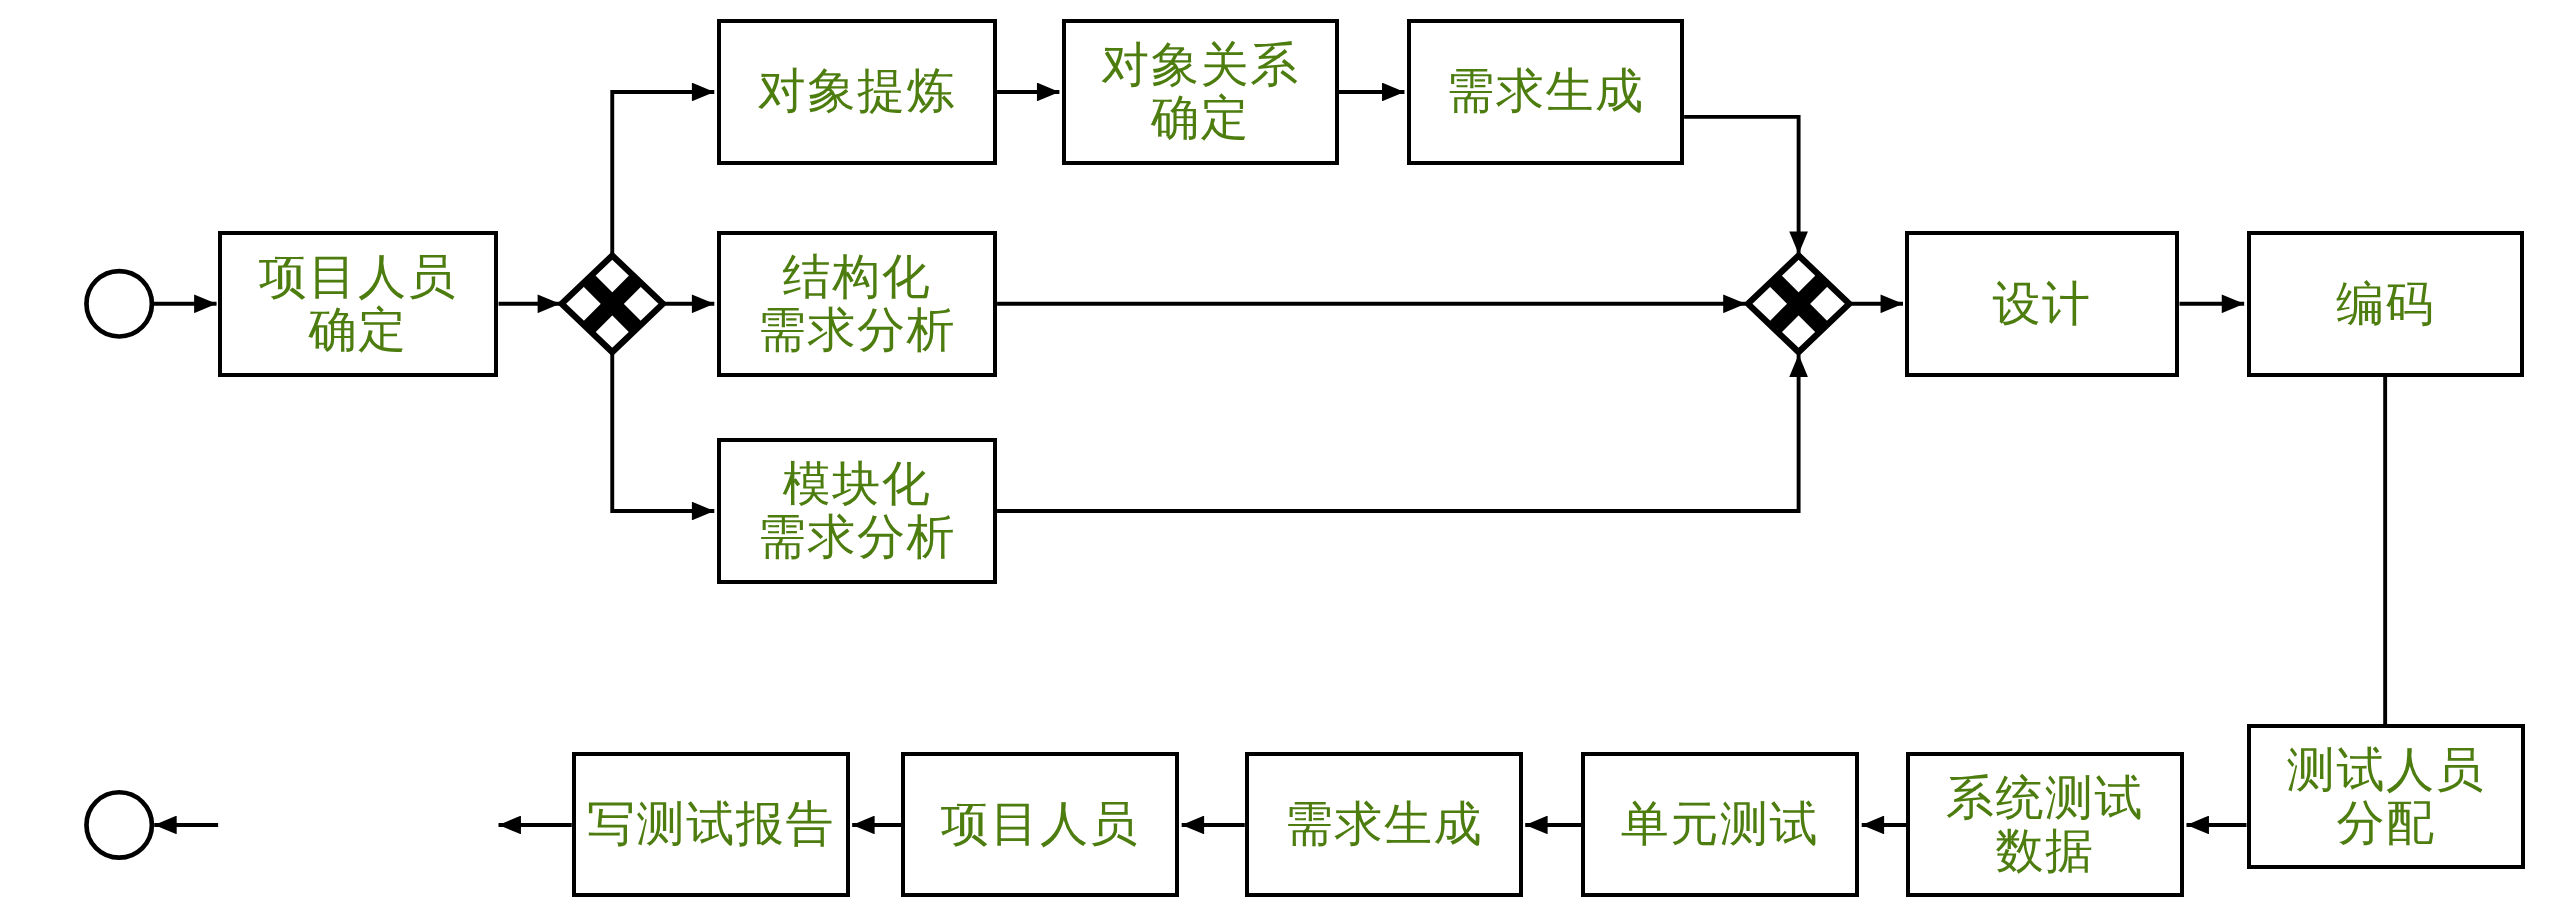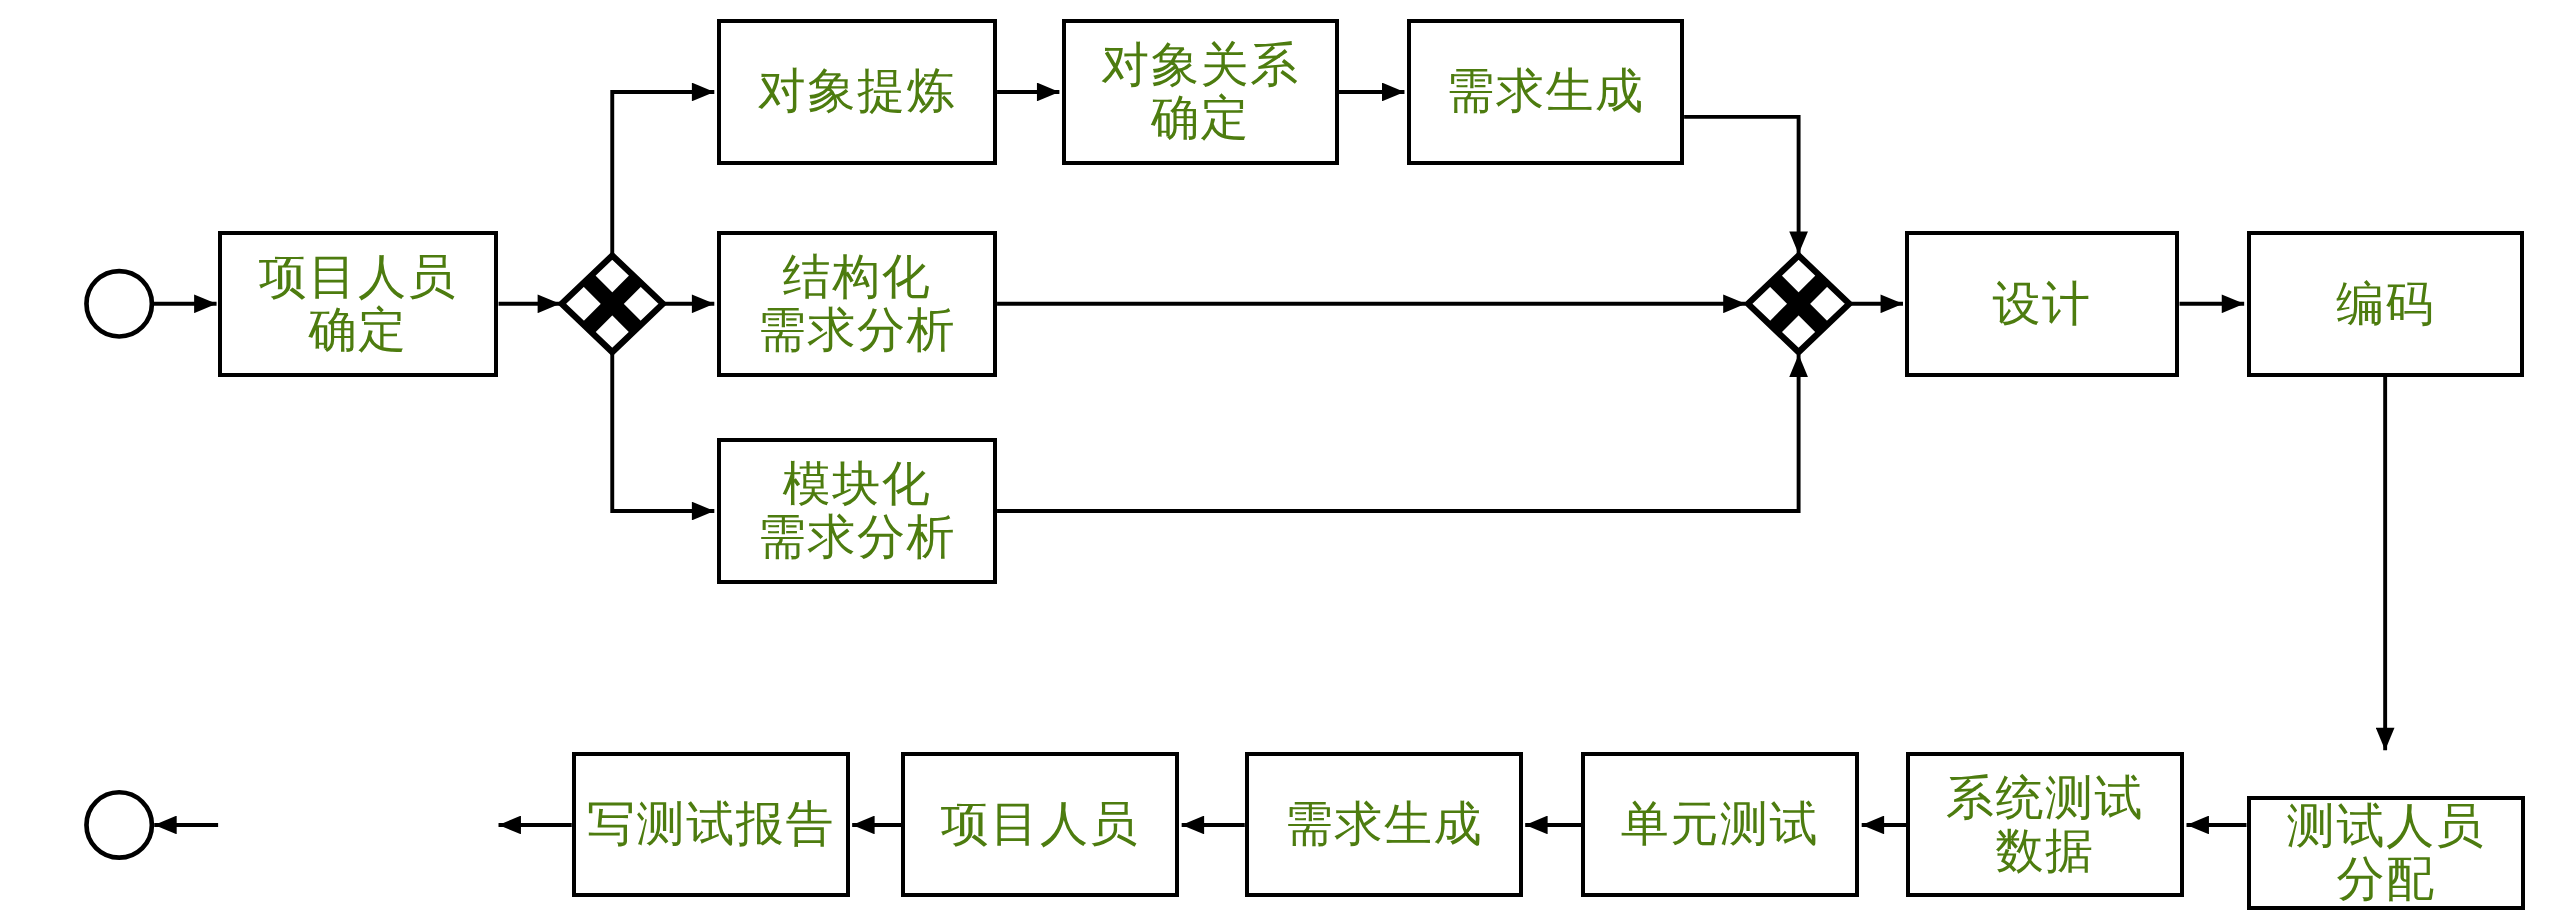--- a/index.html
+++ b/index.html
@@ -46,21 +46,21 @@
   .n-modular-analysis    { left: 717px;  top: 438px; width: 280px; height: 146px; }
   .n-design              { left: 1905px; top: 231px; width: 274px; height: 146px; }
   .n-coding              { left: 2247px; top: 231px; width: 277px; height: 146px; }
   
   .n-feedback            { left: 218px;  top: 752px; width: 278px; height: 145px; }
   .n-write-report        { left: 572px;  top: 752px; width: 278px; height: 145px; }
   .n-system-test         { left: 901px; top: 752px; width: 278px; height: 145px; }
   .n-integration-test    { left: 1245px; top: 752px; width: 278px; height: 145px; }
   .n-unit-test           { left: 1581px; top: 752px; width: 278px; height: 145px; }
   .n-prepare-data        { left: 1906px; top: 752px; width: 278px; height: 145px; }
-  .n-tester-allocation   { left: 2247px; top: 796px; width: 278px; height: 114px; }
+  .n-tester-allocation   { left: 2247px; top: 724px; width: 278px; height: 145px; }
 
   .wires .flow    { fill: none; stroke: #000000; stroke-width: 5px; }
   .wires .shape   { fill: #ffffff; stroke: #000000; }
   .wires .event   { stroke-width: 6px; }
   .wires .gateway { stroke-width: 8px; }
   .wires .gwx     { stroke: #000000; stroke-width: 21px; stroke-linecap: butt; }
 </style>
 </head>
 <body>
 

